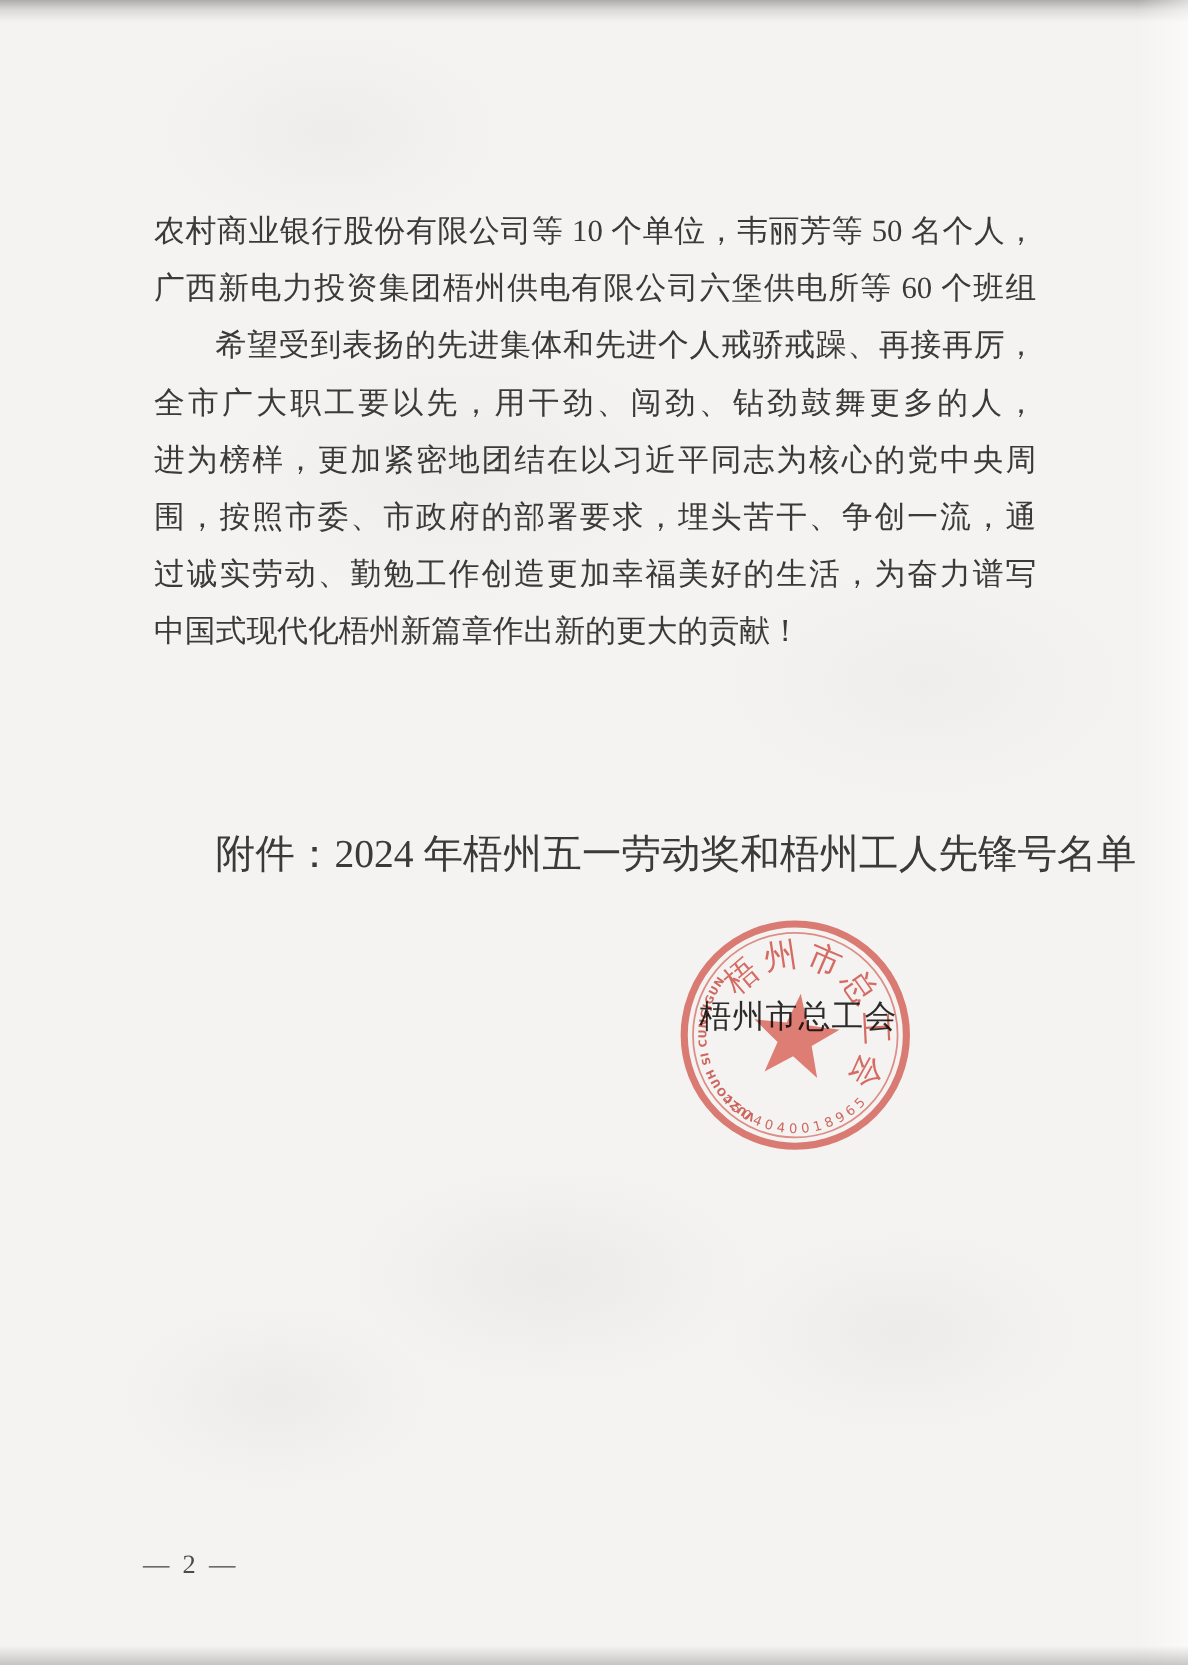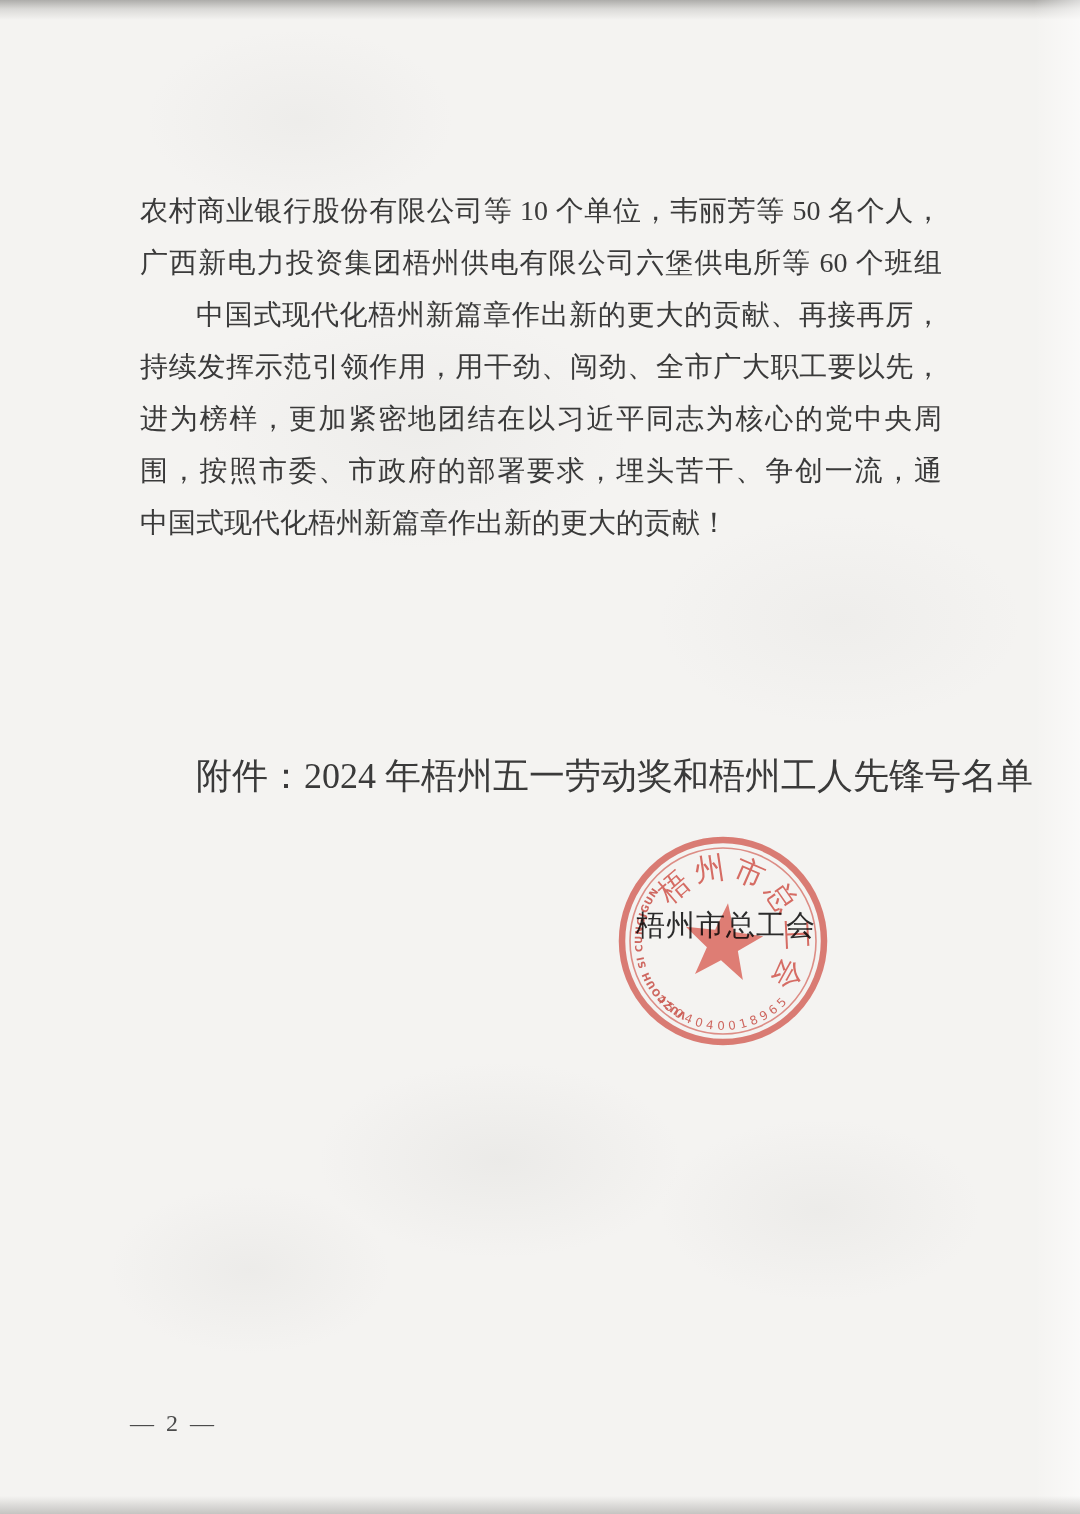--- a/index.html
+++ b/index.html
@@ -118,24 +118,25 @@
 
 <div class="page">
 
   <div class="scan-band-top"></div>
   <div class="smudges"></div>
   <div class="scan-edge-right"></div>
 
   <div class="body-text">
       <div class="doc-line justify">农村商业银行股份有限公司等 10 个单位，韦丽芳等 50 名个人，</div>
       <div class="doc-line justify">广西新电力投资集团梧州供电有限公司六堡供电所等 60 个班组</div>
-      <div class="doc-line justify indent">中国式现代化梧州新篇章作出新的更大的贡献、再接再厉，</div>
-      <div class="doc-line justify">持续发挥示范引领作用，用干劲、闯劲、全市广大职工要以先，</div>
+      <div class="doc-line justify indent">希望受到表扬的先进集体和先进个人戒骄戒躁、再接再厉，</div>
+      <div class="doc-line justify">全市广大职工要以先，用干劲、闯劲、钻劲鼓舞更多的人，</div>
       <div class="doc-line justify">进为榜样，更加紧密地团结在以习近平同志为核心的党中央周</div>
       <div class="doc-line justify">围，按照市委、市政府的部署要求，埋头苦干、争创一流，通</div>
+      <div class="doc-line justify">过诚实劳动、勤勉工作创造更加幸福美好的生活，为奋力谱写</div>
       <div class="doc-line">中国式现代化梧州新篇章作出新的更大的贡献！</div>
     </div>
 
   <div class="attachment">附件：2024 年梧州五一劳动奖和梧州工人先锋号名单</div>
 
   <div class="seal">
     <svg width="220" height="220" viewBox="0 0 220 220" xmlns="http://www.w3.org/2000/svg">
       <defs>
         <path id="cjkArc" d="M 55.44 78.5 A 63 63 0 1 1 154.55 154.55" fill="none"></path>
         <path id="latinArc" d="M 75.8 183.4 A 81 81 0 0 1 48.0 57.9" fill="none"></path>

